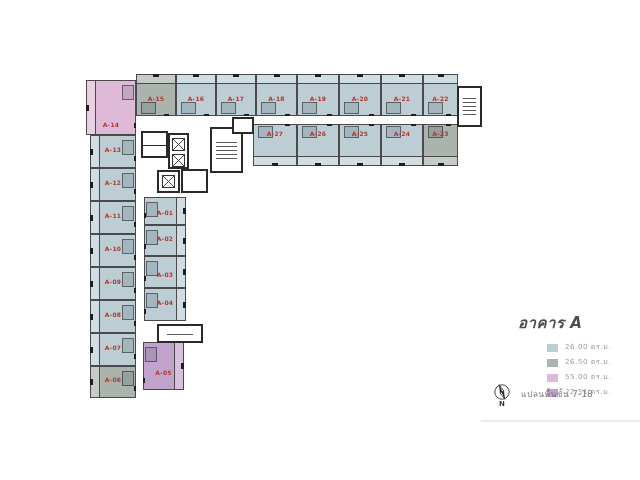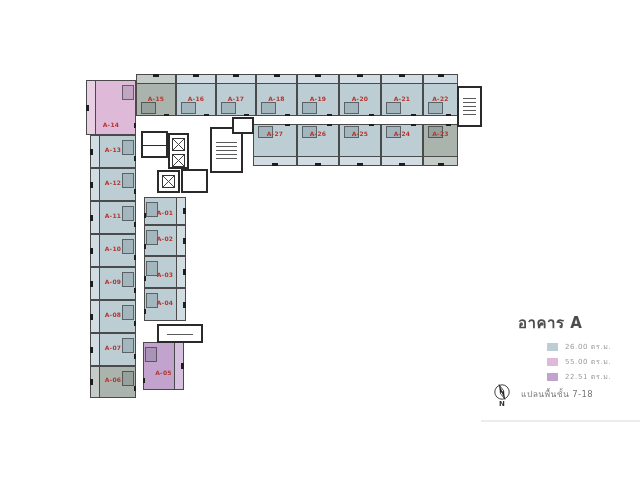--- a/index.html
+++ b/index.html
@@ -34,23 +34,23 @@
   .xbox{width:13px;height:13px;border:1px solid #333;margin:3px auto 0 auto;box-sizing:border-box;
         background:
           linear-gradient(45deg,transparent 46%,#444 46%,#444 54%,transparent 54%),
           linear-gradient(-45deg,transparent 46%,#444 46%,#444 54%,transparent 54%);}
   .hatch{position:absolute;left:4px;right:4px;top:28%;bottom:28%;
          background:repeating-linear-gradient(0deg,#5a5a5a 0 1px,transparent 1px 4px);}
   .hatch.small{left:20%;right:20%;top:38%;bottom:38%;}
   .divider-h{position:absolute;left:0;right:0;top:52%;height:1px;background:#2a2a2a;}
   
   .legend{position:absolute;left:518px;top:311px;width:120px;}
-  .legend-title{font-size:15px;font-weight:bold;color:#4d4d4d;letter-spacing:.5px;}
+  .legend-title{font-size:15px;font-weight:bold;color:#4d4d4d;letter-spacing:.5px;font-style:italic;}
   .lrows{margin-top:6px;margin-left:1px;}
-  .lrow{display:flex;align-items:center;margin:0 0 4px 0;padding-left:28px;}
+  .lrow{display:flex;align-items:flex-end;margin:0 0 4px 0;padding-left:28px;}
   .swatch{width:11px;height:8px;margin-right:7px;flex:0 0 auto;}
   .llabel{font-size:7px;color:#9a9a9a;letter-spacing:.6px;white-space:nowrap;}
   
   .noterow{position:absolute;left:492px;top:383px;display:flex;align-items:flex-start;}
   .compass{position:relative;width:20px;height:27px;flex:0 0 auto;}
   .compass-n{position:absolute;left:7px;top:17px;font-size:7px;font-weight:bold;color:#333;}
   .note{font-size:8.5px;color:#777;margin-left:9px;margin-top:4px;letter-spacing:.4px;white-space:nowrap;}
   .faintline{position:absolute;left:481px;top:420px;width:159px;height:2px;background:#ececec;}
 </style>
 </head>
@@ -269,20 +269,24 @@
         <div class="hatch small"></div>
       </div>
     </div>
 
   <div class="legend">
     <div class="legend-title">อาคาร A</div>
     <div class="lrows" id="legend-items">
         <div class="lrow">
           <span class="swatch" style="background: rgb(188, 205, 212);"></span>
           <span class="llabel">26.00 ตร.ม.</span>
+        </div>
+        <div class="lrow">
+          <span class="swatch" style="background: rgb(170, 179, 172);"></span>
+          <span class="llabel">26.50 ตร.ม.</span>
         </div>
         <div class="lrow">
           <span class="swatch" style="background: rgb(223, 185, 216);"></span>
           <span class="llabel">55.00 ตร.ม.</span>
         </div>
         <div class="lrow">
           <span class="swatch" style="background: rgb(194, 163, 206);"></span>
           <span class="llabel">22.51 ตร.ม.</span>
         </div>
       </div>

